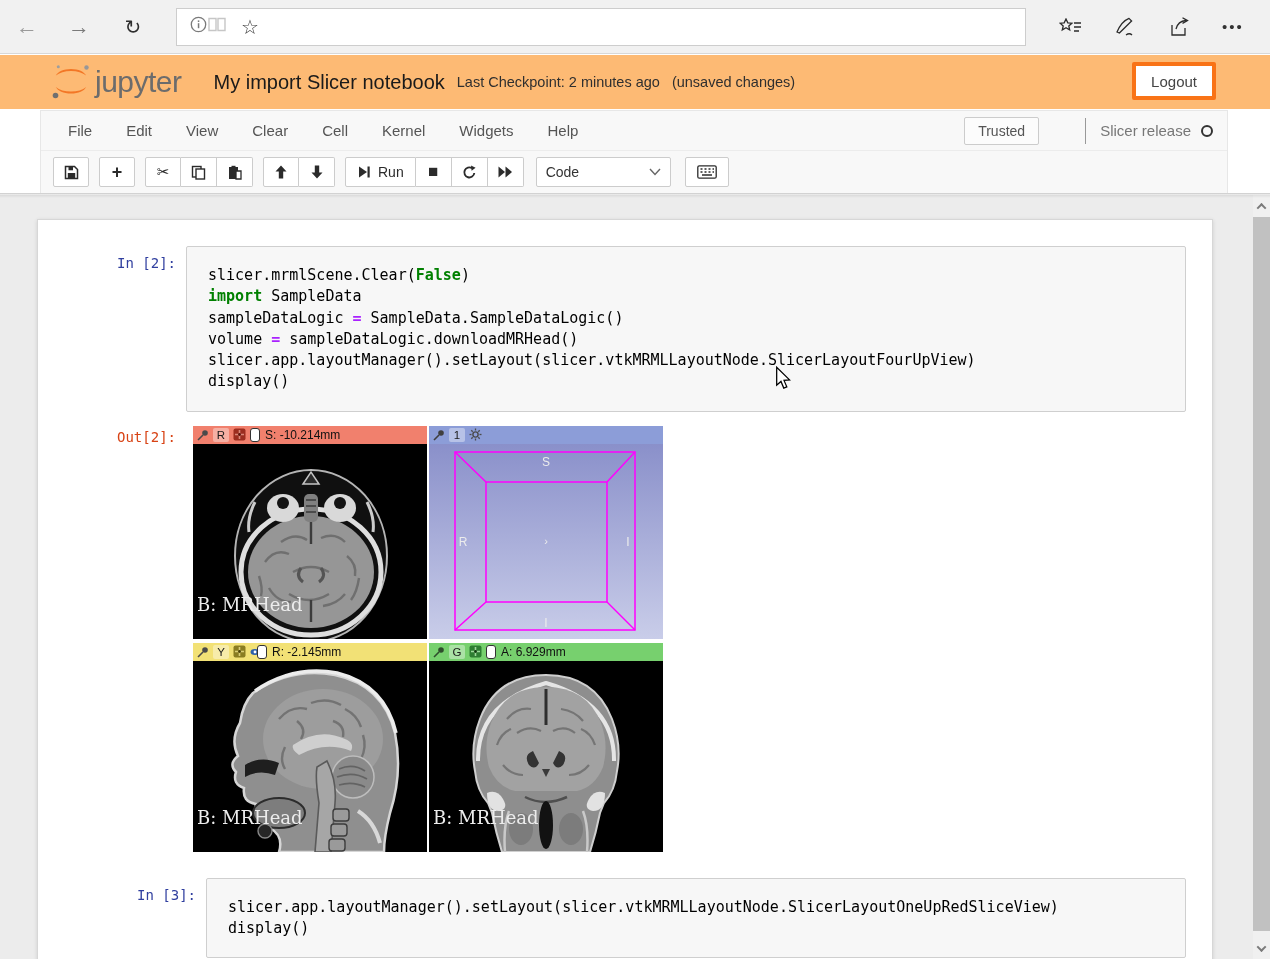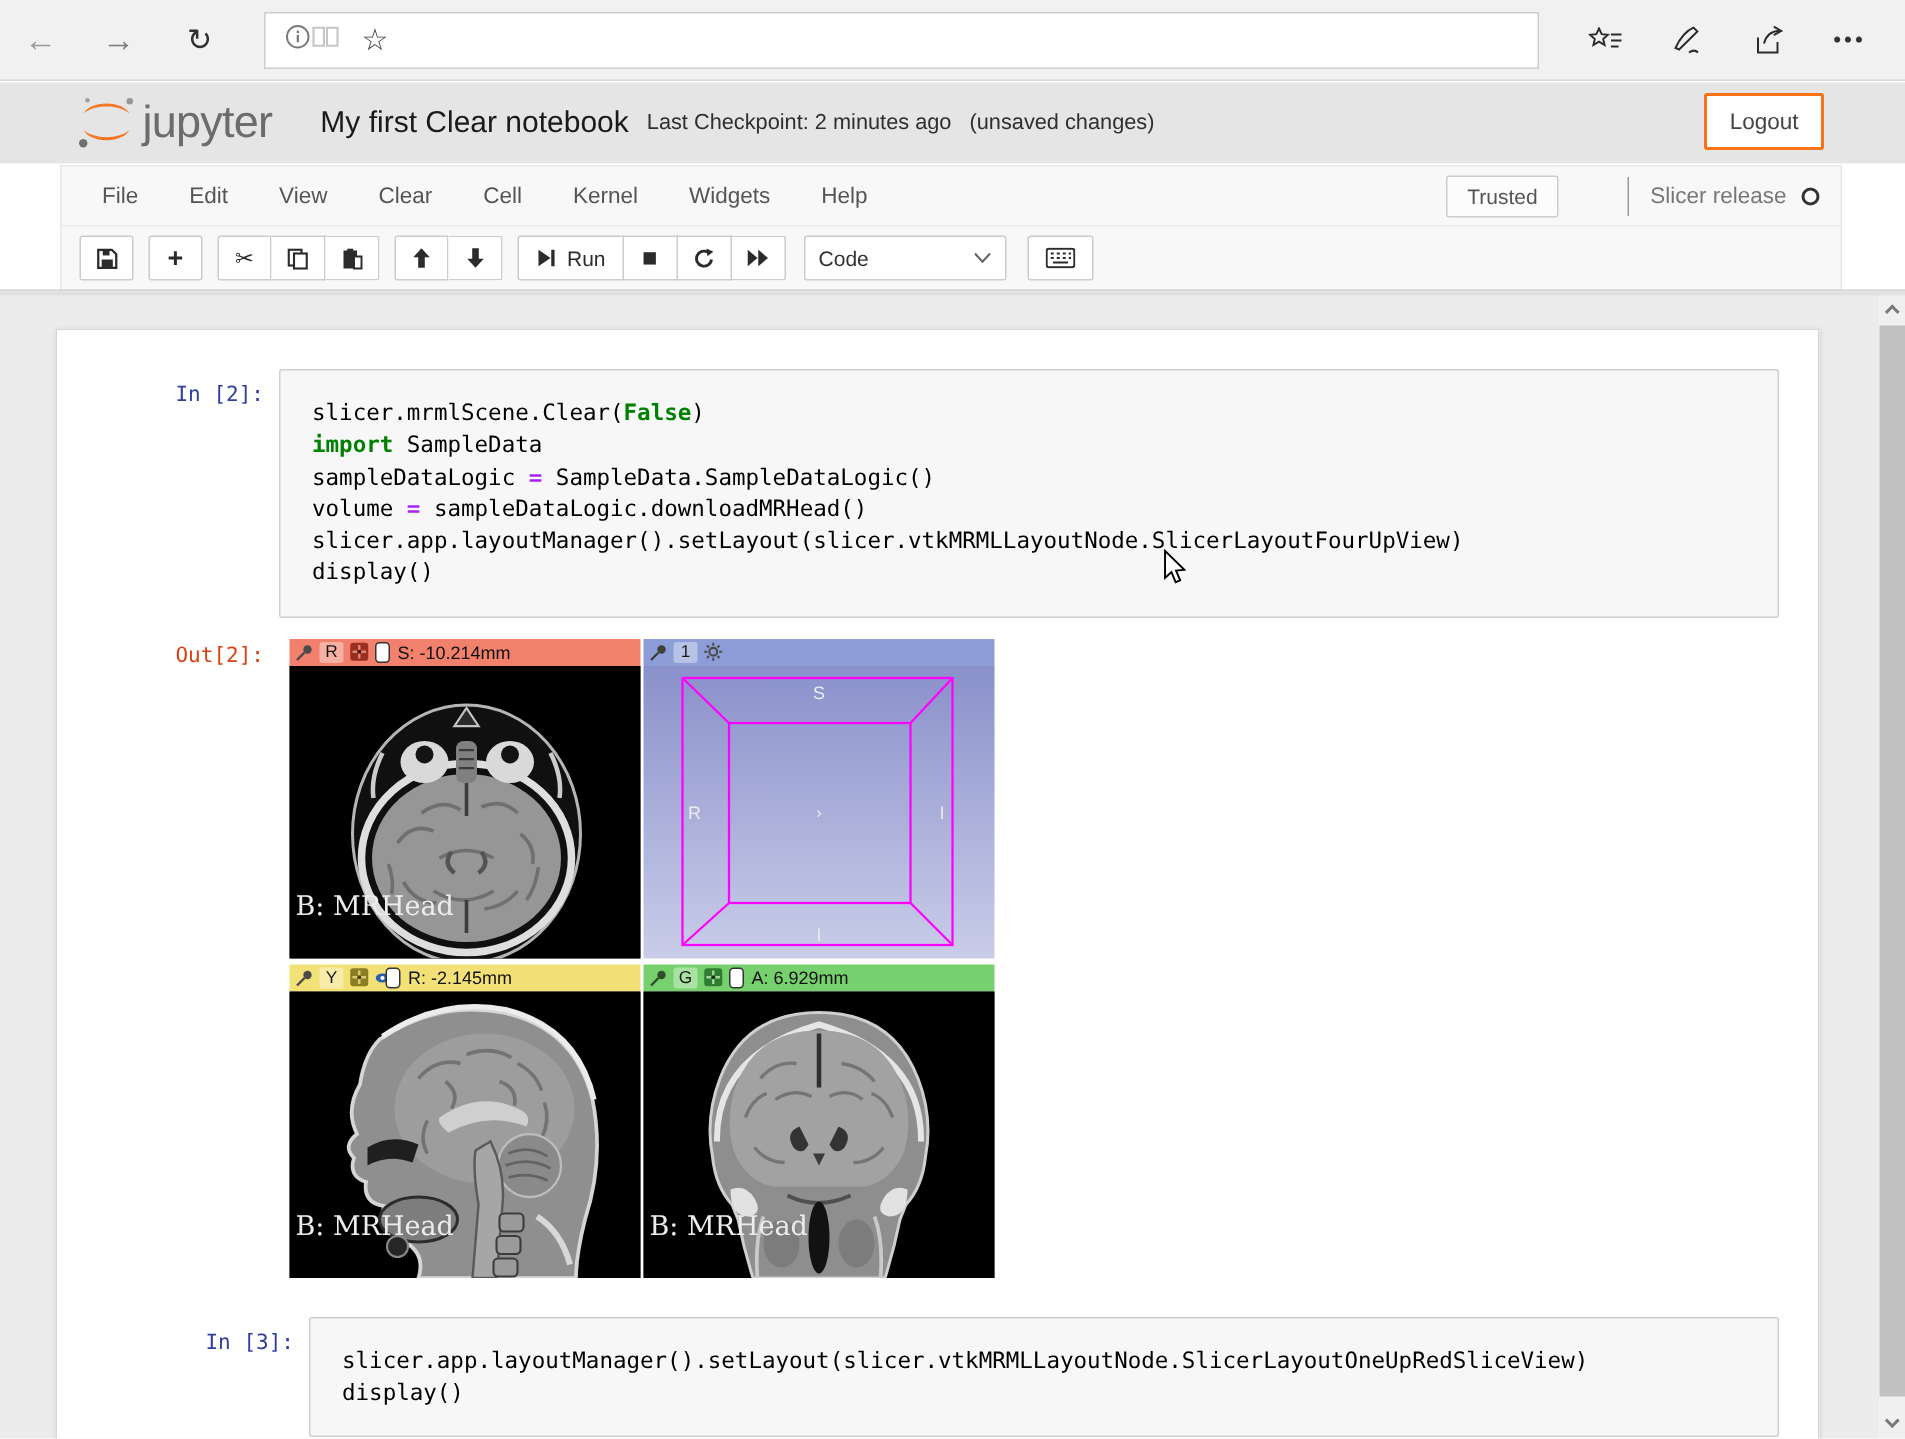--- a/index.html
+++ b/index.html
@@ -21,28 +21,28 @@
   .info-ic { margin-left:13px; flex:none; }
   .url-text { margin-left:10px; font-size:15px; color:#9b9b9b; flex:1; white-space:nowrap; overflow:hidden; }
   .url-host { color:#2b2b2b; }
   .readview-ic { margin-right:6px; flex:none; }
   .star-glyph { font-size:20px; color:#3c3c3c; margin:0 12px 0 8px; }
   .right-icons { display:flex; margin-left:auto; margin-right:10px; align-items:center; }
   .edge-ic { width:54px; display:flex; justify-content:center; align-items:center; height:34px; }
   .more-glyph { font-size:15px; color:#333; letter-spacing:2px; }
 
   
-  .jp-header { position:absolute; top:55px; left:0; width:1270px; height:54px; background:#e5e5e5; display:flex; align-items:center; }
+  .jp-header { position:absolute; top:55px; left:0; width:1270px; height:54px; background:#fdba74; display:flex; align-items:center; }
   .logo { margin-left:50px; display:flex; align-items:center; }
   .logo-word { font-size:30px; color:#6c6c6c; margin-left:3px; letter-spacing:-0.5px; }
   .nb-title { margin-left:32px; font-size:20px; color:#1a1a1a; }
   .nb-checkpoint { margin-left:12px; font-size:14.5px; color:#2f2f2f; }
   .nb-unsaved { margin-left:12px; font-size:14.5px; color:#2f2f2f; }
   .logout-btn { position:absolute; right:54px; top:7px; height:38px; padding:0 15px;
-    background:#fff; border:2px solid #f97316; border-radius:2px; font-size:15px; color:#444; cursor:pointer; }
+    background:#fff; border:4px solid #f97316; border-radius:2px; font-size:15px; color:#444; cursor:pointer; }
 
   
   .chrome-strip { position:absolute; top:110px; left:40px; width:1188px;
     background:#f8f8f8; border:1px solid #e7e7e7; }
   .menu-row { height:40px; display:flex; align-items:center; border-bottom:1px solid #ececec; }
   .menu-item { padding:0 17px; font-size:15px; color:#555; cursor:pointer; }
   .menu-item:first-child { margin-left:10px;text-align:center; }
   .menu-right { margin-left:auto; display:flex; align-items:center; margin-right:14px; }
   .trusted-btn { border:1px solid #ccc; background:#fcfcfc; color:#555; font-size:14px;
     padding:5px 13px; border-radius:2px; }
@@ -185,21 +185,21 @@
   <span class="logo">
     <svg width="42" height="40" viewBox="0 0 42 40">
       <path d="M21 7 C13.5 7 7.8 9.8 5.8 13.6 C9.3 10.7 14.7 9 21 9 C27.3 9 32.7 10.7 36.2 13.6 C34.2 9.8 28.5 7 21 7 Z" fill="#f37726"></path>
       <path d="M21 31.5 C28.5 31.5 34.2 28.7 36.2 24.9 C32.7 27.8 27.3 29.5 21 29.5 C14.7 29.5 9.3 27.8 5.8 24.9 C7.8 28.7 13.5 31.5 21 31.5 Z" fill="#f37726"></path>
       <circle cx="36.5" cy="5.5" r="2.2" fill="#989798"></circle>
       <circle cx="5.5" cy="33.5" r="2.8" fill="#6f7070"></circle>
       <circle cx="8.3" cy="4.8" r="1.5" fill="#9e9e9e"></circle>
     </svg>
     <span class="logo-word">jupyter</span>
   </span>
-  <span class="nb-title">My first Clear notebook</span>
+  <span class="nb-title">My import Slicer notebook</span>
   <span class="nb-checkpoint">Last Checkpoint: 2 minutes ago</span>
   <span class="nb-unsaved">(unsaved changes)</span>
   <button class="logout-btn">Logout</button>
 </div>
 
 <div class="chrome-strip">
   <div class="menu-row">
     <span class="menu-item">File</span>
     <span class="menu-item">Edit</span>
     <span class="menu-item">View</span>

